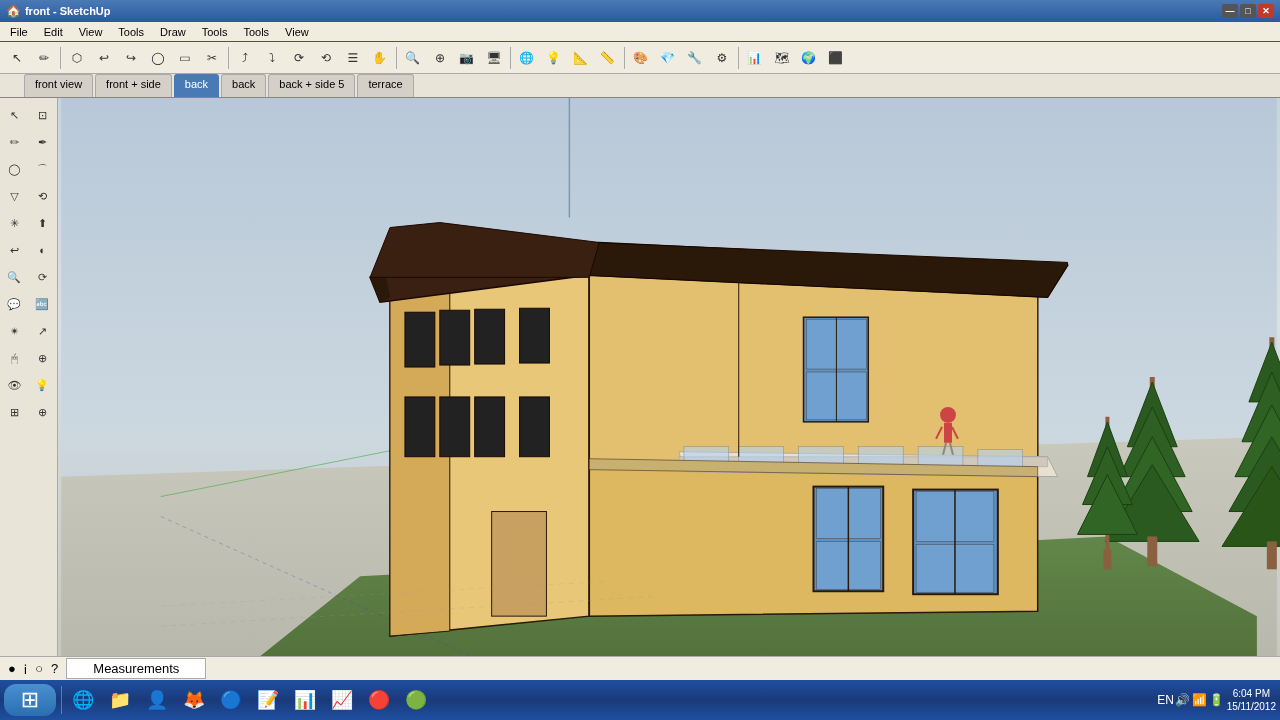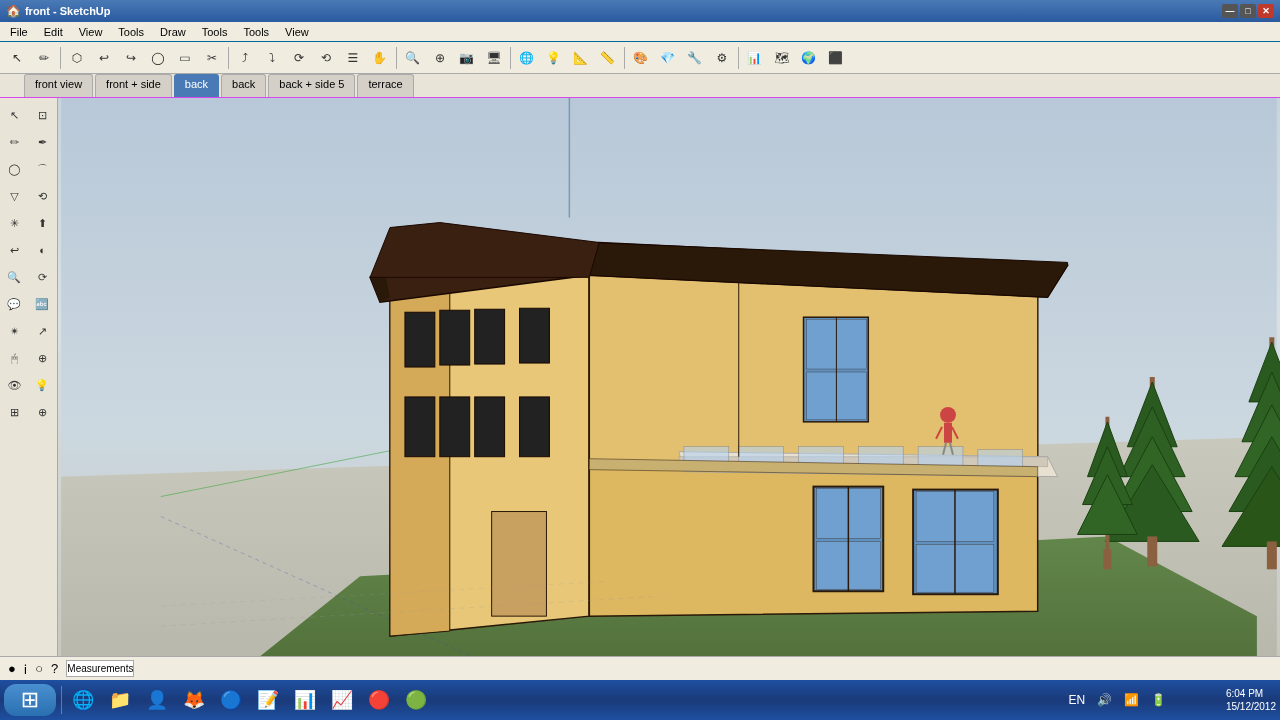--- a/index.html
+++ b/index.html
@@ -150,23 +150,23 @@
     .status-icon {
       font-size: 13px;
       cursor: pointer;
     }
     #status-text {
       flex: 1;
       font-size: 11px;
     }
     #measurements-box {
       border: 1px solid #aaa;
-      padding: 2px 0;
+      padding: 2px 26px;
       background: white;
-      font-size: 10px;
+      font-size: 13px;
     }
 
     
     #taskbar {
       height: 40px;
       background: linear-gradient(to bottom, #1e4fa0 0%, #1a3a7a 50%, #1e4fa0 100%);
       display: flex;
       align-items: center;
       padding: 0 4px;
       gap: 3px;
@@ -184,25 +184,25 @@
       display: flex; align-items: center; justify-content: center;
       font-size: 18px;
       cursor: pointer;
       border-radius: 4px;
     }
     .taskbar-sep { width: 1px; height: 28px; background: rgba(255,255,255,0.3); margin: 0 2px; }
     #taskbar-right {
       margin-left: auto;
       display: flex;
       align-items: center;
-      gap: 12px;
+      gap: 2px;
       color: white;
       font-size: 10px;
     }
-    #clock { line-height: 1.3; margin-left: 48px; }
+    #clock { text-align: center; line-height: 1.3; }
     .tray-icon { font-size: 12px; }
   </style>
 </head>
 <body>
 
 <div id="titlebar">
   <div id="titlebar-left">
     <span style="font-size:12px;">🏠</span>
     <span>front - SketchUp</span>
   </div>
@@ -485,16 +485,16 @@
   <div class="taskbar-icon">📈</div>
   <div class="taskbar-icon">🔴</div>
   <div class="taskbar-icon">🟢</div>
   <div id="taskbar-right">
     <span class="tray-icon">EN</span>
     <span class="tray-icon">🔊</span>
     <span class="tray-icon">📶</span>
     <span class="tray-icon">🔋</span>
     <div id="clock">
       <div>6:04 PM</div>
-      <div>15/12/2012</div>
+      <div>15/11/2012</div>
     </div>
   </div>
 </div>
 
 </body></html>

